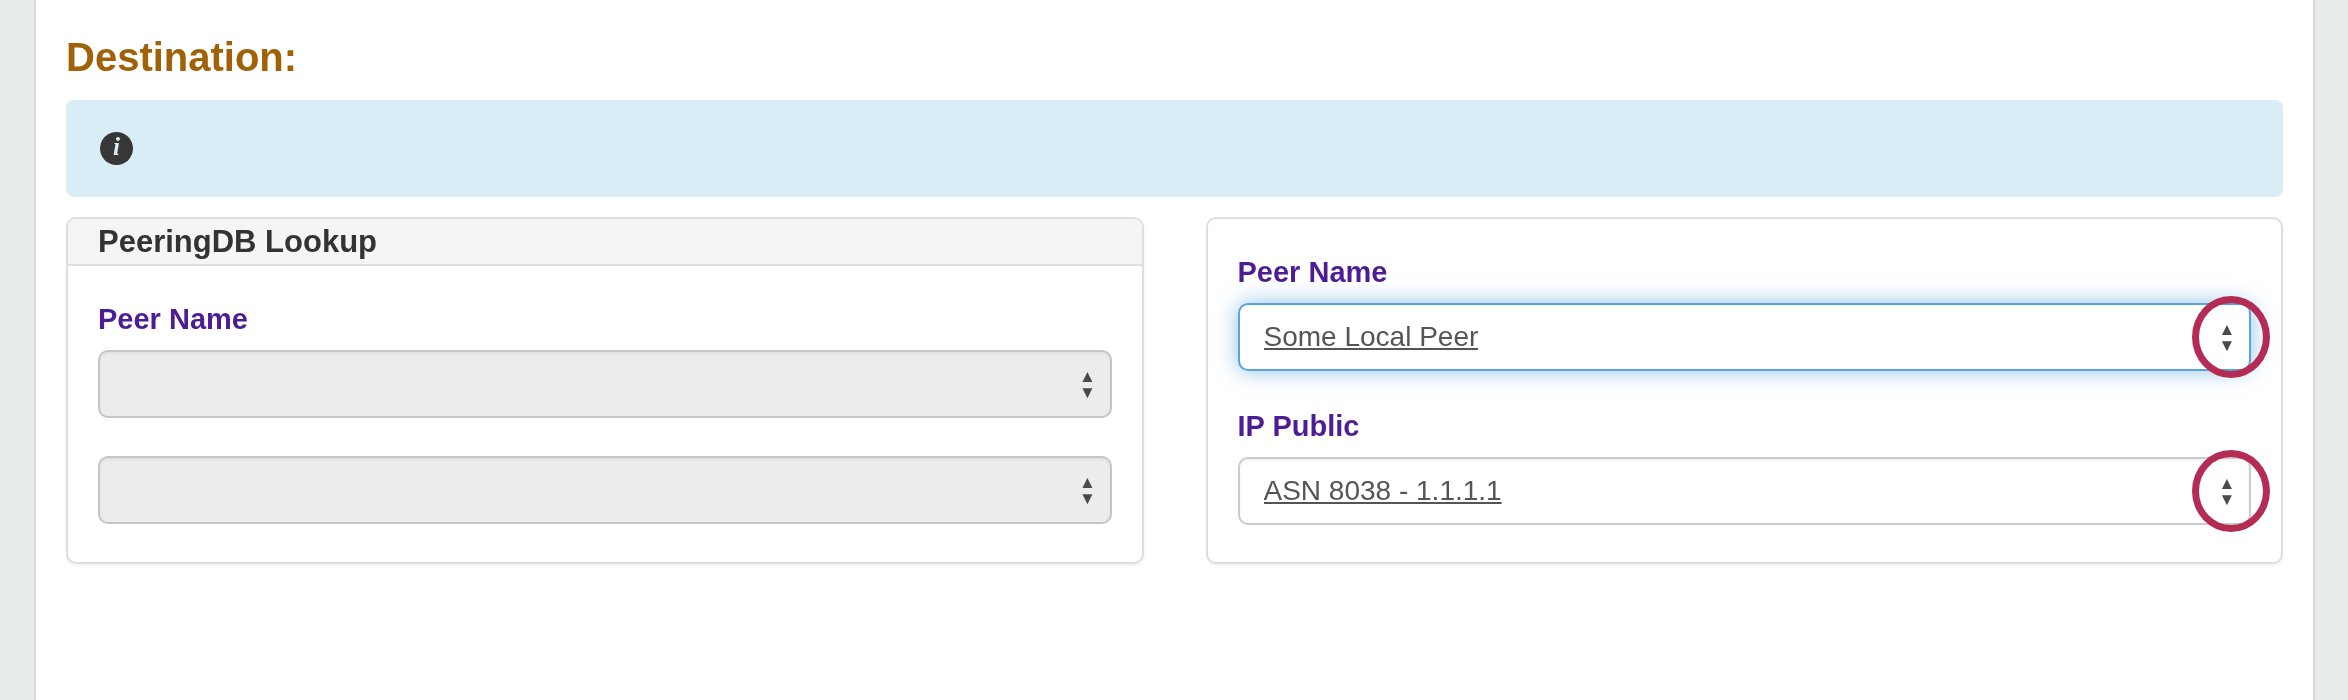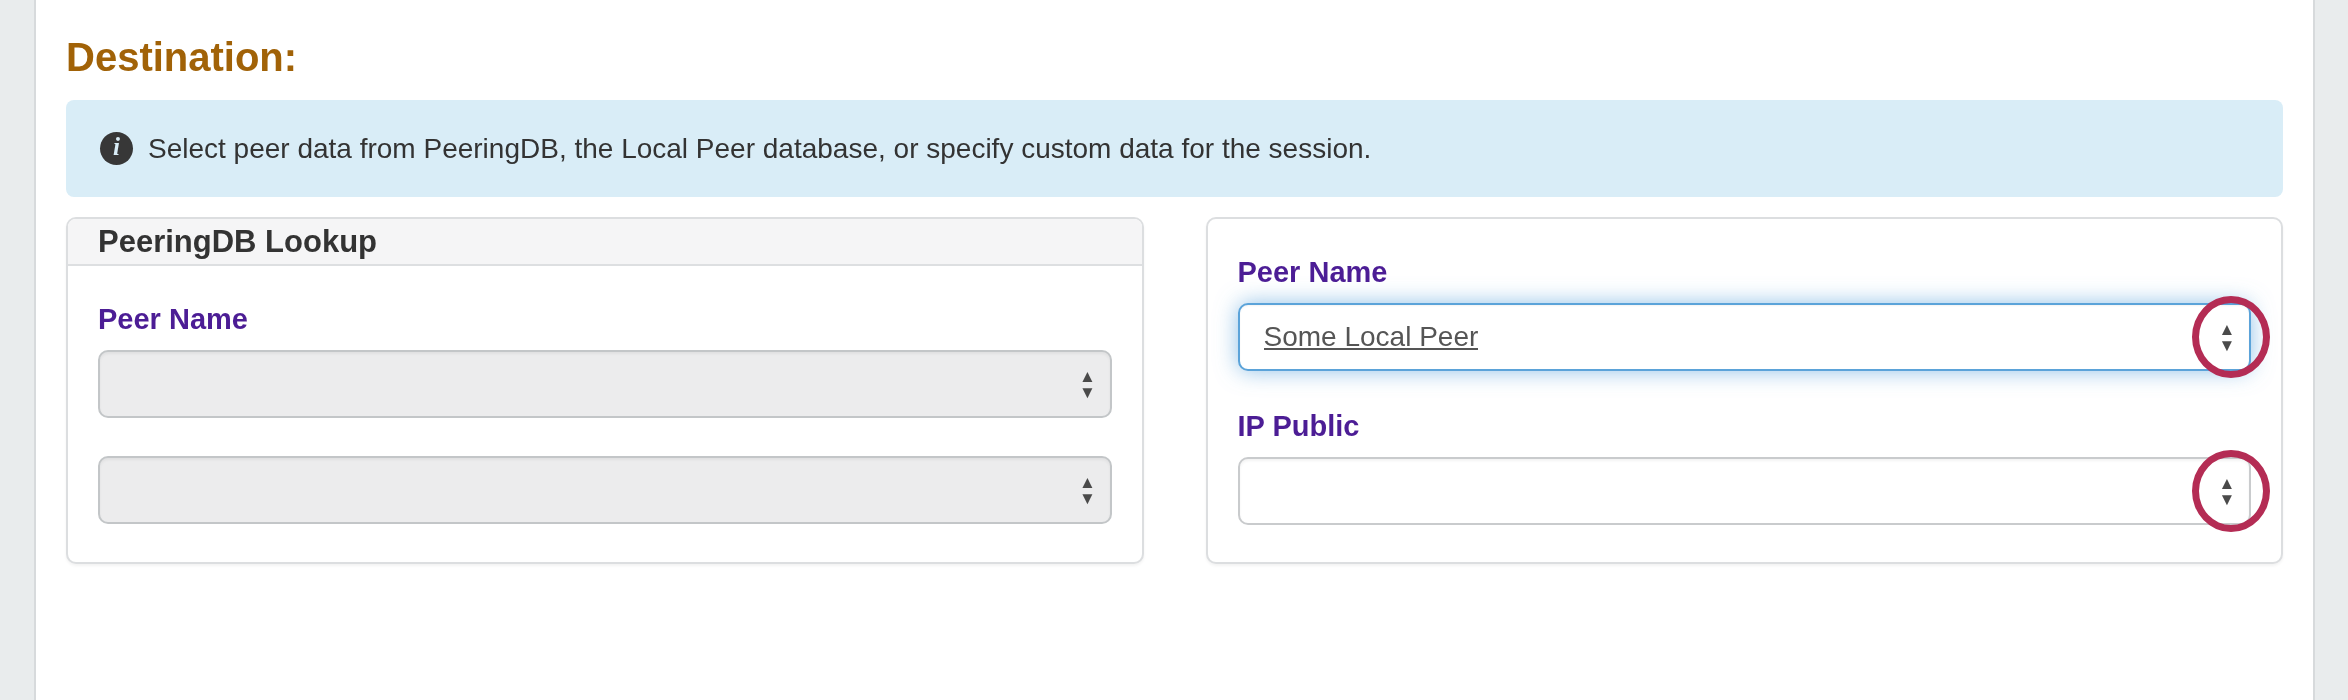--- a/index.html
+++ b/index.html
@@ -148,21 +148,20 @@
 </style>
 </head>
 <body>
 
 <div class="content-card">
 
   <h3 class="page-title">Destination:</h3>
 
   <div class="alert-info">
     <span class="icon-info">i</span>
-    <span class="alert-text">Select peer data from PeeringDB, the Local Peer database, or specify custom data for the session.</span>
   </div>
 
   <div class="panels-row">
 
     <section class="panel">
       <header class="panel-heading">
         <span>PeeringDB Lookup</span>
       </header>
       <div class="panel-body">
 
@@ -194,20 +193,21 @@
           <span class="select-value">Some Local Peer</span>
           <span class="caret-stack">
             <i class="c-up">▲</i>
             <i class="c-dn">▼</i>
           </span>
           <span class="annotation-circle"></span>
         </div>
 
         <label class="field-label">IP Public</label>
         <div class="select-box">
+          <span class="select-value">ASN 8038 - 1.1.1.1</span>
           <span class="caret-stack">
             <i class="c-up">▲</i>
             <i class="c-dn">▼</i>
           </span>
           <span class="annotation-circle"></span>
         </div>
 
       </div>
     </section>
 

